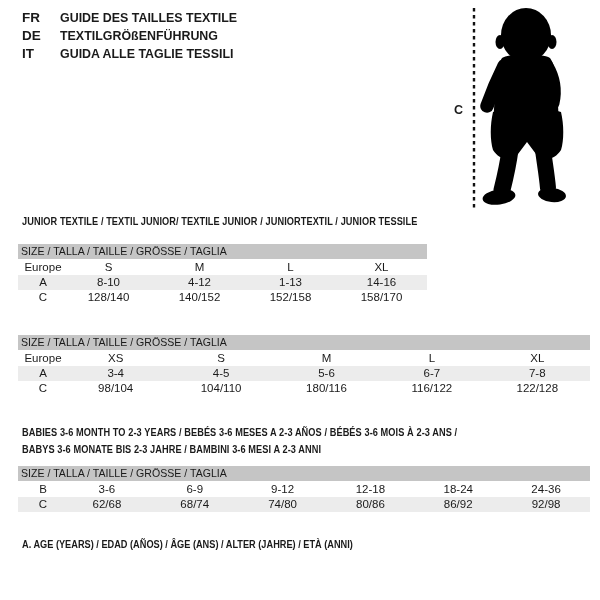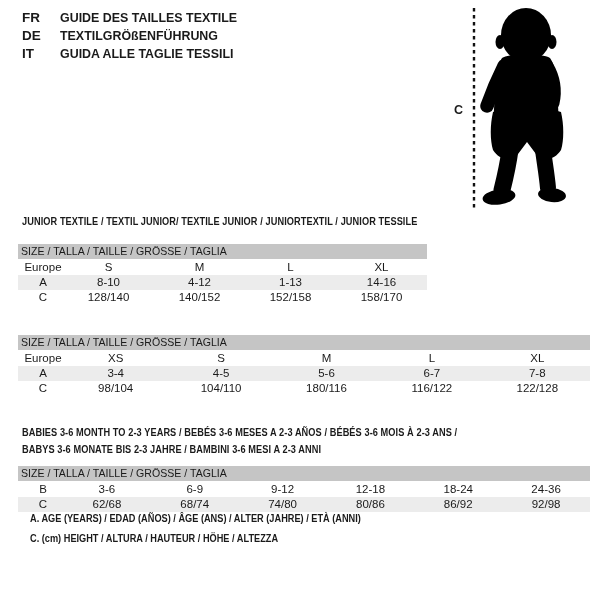--- a/index.html
+++ b/index.html
@@ -39,21 +39,21 @@
   }
   .sec1 .size-band { margin-top:14px; }
   .sec2 .size-band { margin-top:15px; }
   .sec3 .size-band { margin-top:8px; }
   table { width:100%; border-collapse:collapse; table-layout:fixed; font-size:11.5px; }
   td { height:15px; line-height:15px; text-align:center; padding:0; overflow:hidden; white-space:nowrap; }
   td:first-child { width:45px; text-align:center; padding-left:5px; }
   tr:nth-child(2) td { background:#ececec; }
 
   
-  .footnotes { position:absolute; left:22px; top:508px;margin-left:8px; }
+  .footnotes { position:absolute; left:22px; top:534px; }
   .footnote { font-weight:bold; font-size:11.5px; line-height:20px; }
 </style>
 </head>
 <body>
 
 <div class="lang-block">
   <div class="lang-row">
     <span class="lang-code">FR</span>
     <span class="cond92">GUIDE DES TAILLES TEXTILE</span>
   </div>
@@ -182,14 +182,13 @@
           <td>80/86</td>
           <td>86/92</td>
           <td>92/98</td>
         </tr>
       </tbody>
   </table>
 </div>
 
 <div class="footnotes">
   <div class="footnote"><span class="cond">A. AGE (YEARS) / EDAD (AÑOS) / ÂGE (ANS) / ALTER (JAHRE) / ETÀ (ANNI)</span></div>
-  <div class="footnote"><span class="cond">C. (cm) HEIGHT / ALTURA / HAUTEUR / HÖHE / ALTEZZA</span></div>
 </div>
 
 </body></html>

